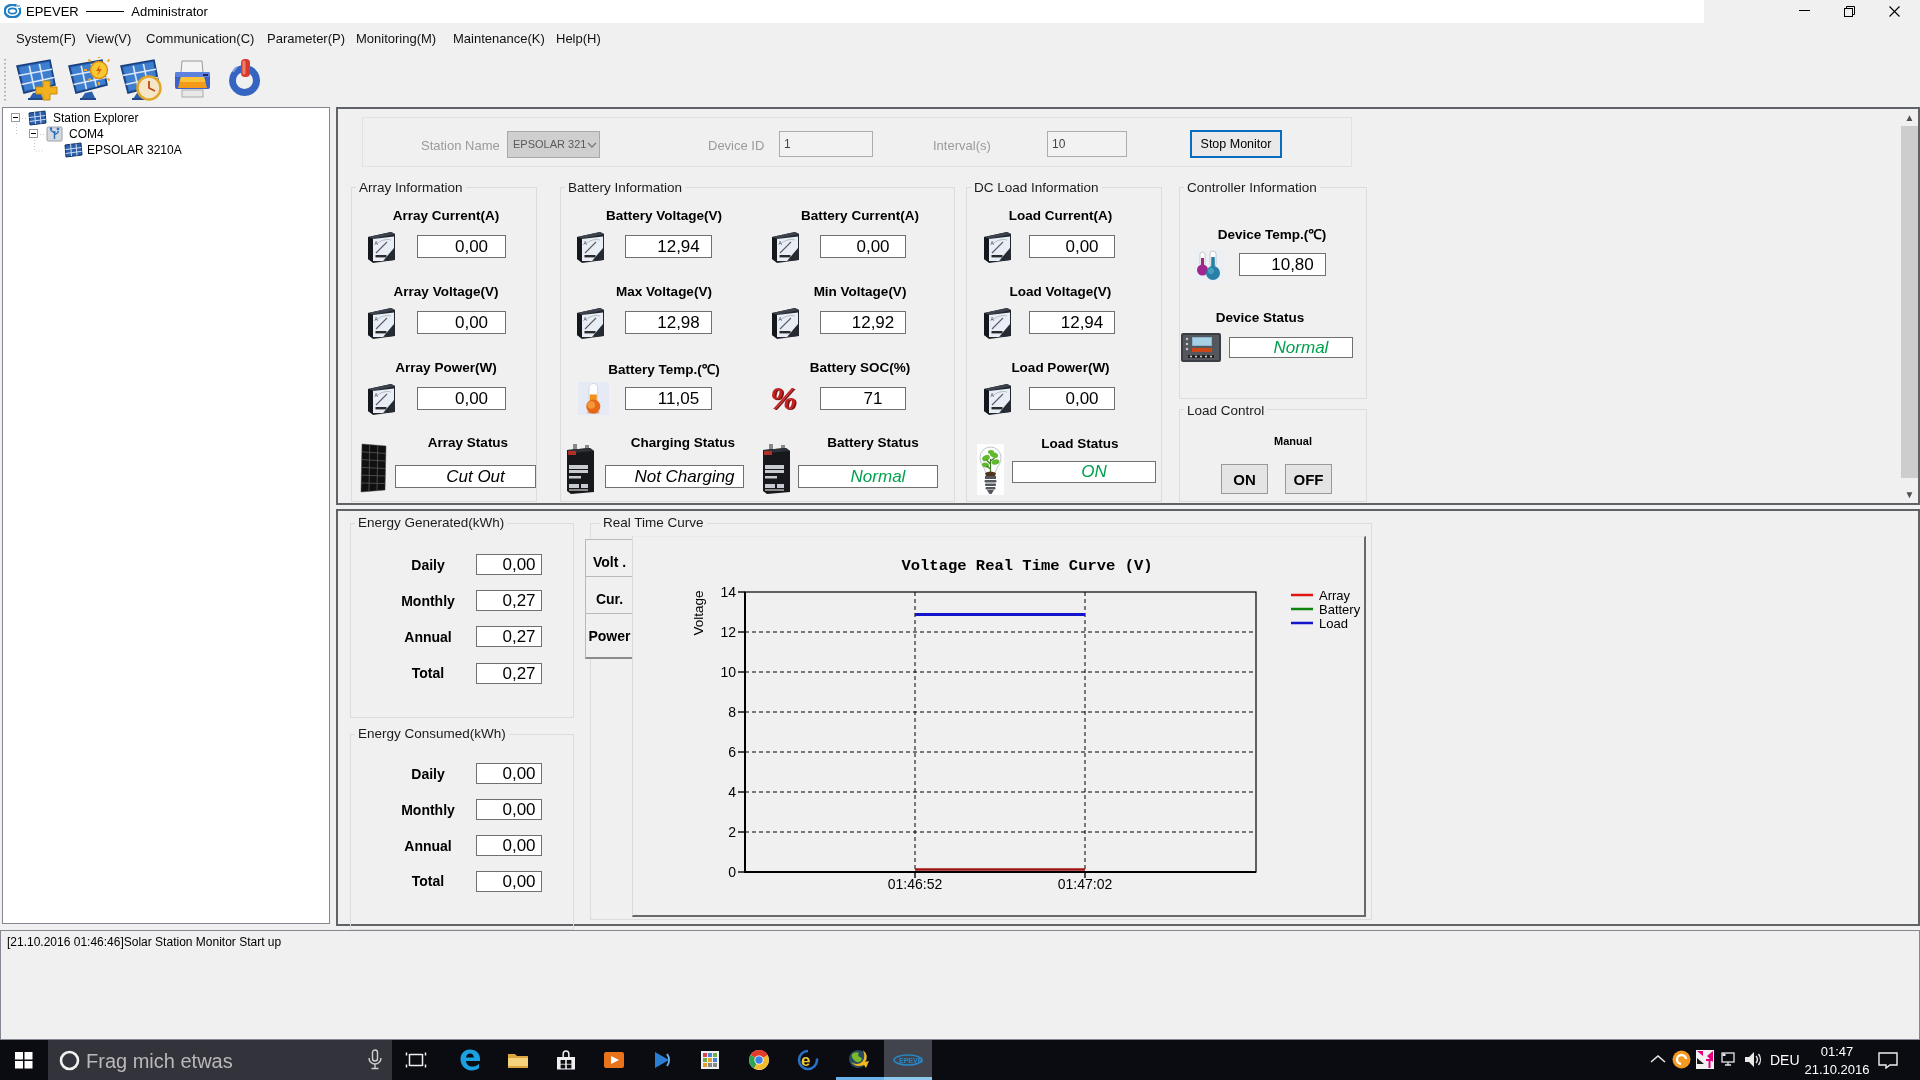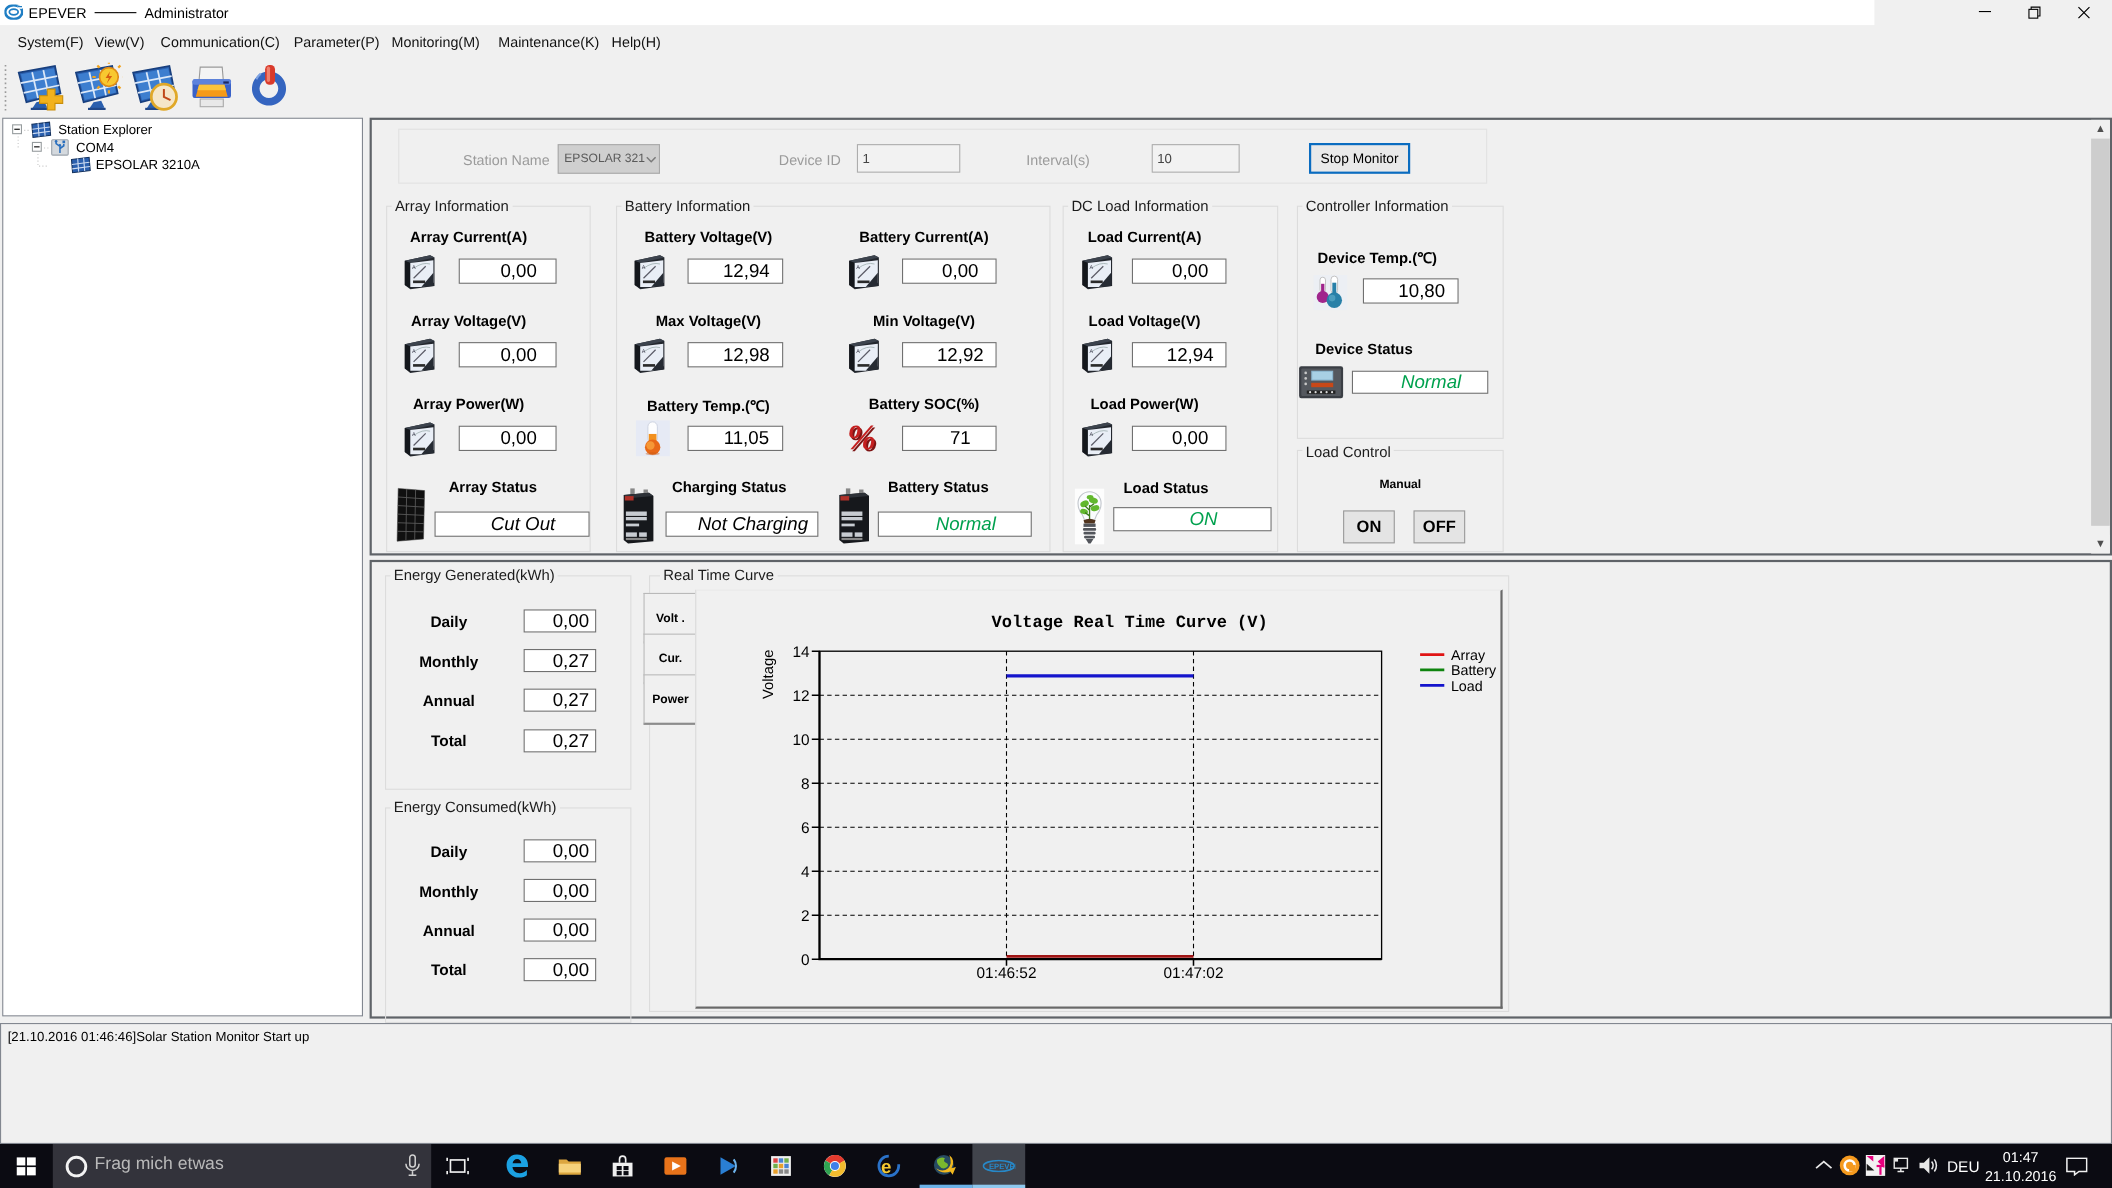--- a/index.html
+++ b/index.html
@@ -12,32 +12,32 @@
 .menuitem { position:absolute; top:8px; font-size:13px; color:#111; }
 #toolbar { position:absolute; left:0; top:52px; width:1920px; height:55px; background:#f0f0f0; }
 #tree { position:absolute; left:2px; top:107px; width:328px; height:817px; background:#fff; border:1px solid #828790; }
 .treerow { position:absolute; font-size:12px; color:#000; white-space:nowrap; }
 .expbox { position:absolute; width:9px; height:9px; background:#fff; border:1px solid #969c9e; }
 .expbox::after { content:""; position:absolute; left:1px; top:3px; width:5px; height:1px; background:#000; }
 #maintop { position:absolute; left:336px; top:107px; width:1584px; height:398px; background:#f0f0f0; border:2px solid #5f6368; }
 #mainbot { position:absolute; left:336px; top:509px; width:1584px; height:417px; background:#f0f0f0; border:2px solid #5f6368; }
 .groupbox { position:absolute; border:1px solid #dcdcdc; }
 .grouplabel { position:absolute; background:#f0f0f0; font-size:13.5px; color:#1b1b1b; padding:0 3px; white-space:nowrap; }
-.blabel { position:absolute; font-size:13.5px; font-weight:bold; color:#000; white-space:nowrap; text-align:center; }
+.blabel { position:absolute; font-size:13.5px; font-weight:bold; color:#000; white-space:nowrap; text-align:center;margin-left:20px; }
 .vbox { position:absolute; background:#fff; border:1px solid #707070; font-size:17px; color:#000;
   display:flex; align-items:center; justify-content:center;padding-left:20px; }
 .green { color:#00a14e; font-style:italic; }
 .ital { font-style:italic; }
 .winbtn { position:absolute; top:0; width:45px; height:22px; }
 #scrollbar { position:absolute; right:0px; top:0px; width:17px; height:394px; background:#f0f0f0; }
 #sthumb { position:absolute; left:0px; top:17px; width:17px; height:352px; background:#cdcdcd; }
 .sarrow { position:absolute; left:0; width:17px; height:17px; background:#f0f0f0; color:#505050;
   font-size:10px; text-align:center; line-height:17px; }
 .tabbtn { position:absolute; left:247px; width:49px; height:46px; background:#f0f0f0;
-  border:1px solid #b9b9b9; border-right:1px solid #8c8c8c; border-bottom:2px solid #8c8c8c; font-size:11px; font-weight:bold;
+  border:1px solid #b9b9b9; border-right:1px solid #8c8c8c; border-bottom:2px solid #8c8c8c; font-size:14px; font-weight:bold;
   display:flex; align-items:center; justify-content:center; }
 #chartpanel { position:absolute; left:294px; top:25px; width:734px; height:381px; background:#f0f0f0;
   border-top:1px solid #e9e9e9; border-left:1px solid #dadada; border-right:2px solid #696969; border-bottom:2px solid #696969;padding-left:32px; }
 #logarea { position:absolute; left:0; top:930px; width:1920px; height:110px; background:#f0f0f0; border:1px solid #828790; }
 #taskbar { position:absolute; left:0; top:1040px; width:1920px; height:40px; background:#0b0b12; }
 #searchbox { position:absolute; left:48px; top:0; width:344px; height:40px; background:#33333b; }
 .tbicon { position:absolute; top:8px; width:24px; height:24px; }
 .ulind { position:absolute; top:37px; height:3px; background:#6cb2e8; }
 .trayicon { position:absolute; }
 </style>
@@ -378,21 +378,21 @@
   <svg class="abs" style="left:15px;top:12px" width="18" height="17" viewBox="0 0 18 17">
     <rect x="0" y="0" width="8" height="7.5" fill="#fff"></rect>
       <rect x="9.5" y="0" width="8" height="7.5" fill="#fff"></rect>
     <rect x="0" y="9" width="8" height="7.5" fill="#fff"></rect>
       <rect x="9.5" y="9" width="8" height="7.5" fill="#fff"></rect>
   </svg>
   <div id="searchbox">
     <svg class="abs" style="left:11px;top:10px" width="21" height="21">
         <circle cx="10.5" cy="10.5" r="8.5" fill="none" stroke="#f2f2f2" stroke-width="2.6"></circle>
       </svg>
-    <div class="abs" style="left:38px;top:10px;font-size:16px;color:#b9b9b9">Frag mich etwas</div>
+    <div class="abs" style="left:38px;top:10px;font-size:20px;color:#b9b9b9">Frag mich etwas</div>
     <svg class="abs" style="left:317px;top:9px" width="20" height="22" viewBox="0 0 20 22">
       <rect x="7.5" y="1" width="5" height="11" rx="2.5" fill="none" stroke="#cfcfcf" stroke-width="1.4"></rect>
       <path d="M4 9 a6 6 0 0 0 12 0 M10 15 v4 M6.5 19.5 h7" stroke="#cfcfcf" stroke-width="1.4" fill="none"></path>
     </svg>
   </div>
   <svg class="tbicon" style="left:404px" width="24" height="24" viewBox="0 0 24 24">
     <rect x="5.5" y="6.5" width="13" height="11" fill="none" stroke="#f0f0f0" stroke-width="1.5"></rect>
     <path d="M2.5 8.5 v-4.5 h4 M21.5 8.5 v-4.5 h-4 M2.5 15.5 v4.5 h4 M21.5 15.5 v4.5 h-4" stroke="#0b0b12" stroke-width="3" fill="none"></path>
     <path d="M2.5 7.5 v-3 M2.5 19.5 v-3 M21.5 7.5 v-3 M21.5 19.5 v-3" stroke="#f0f0f0" stroke-width="1.5"></path>
   </svg>

